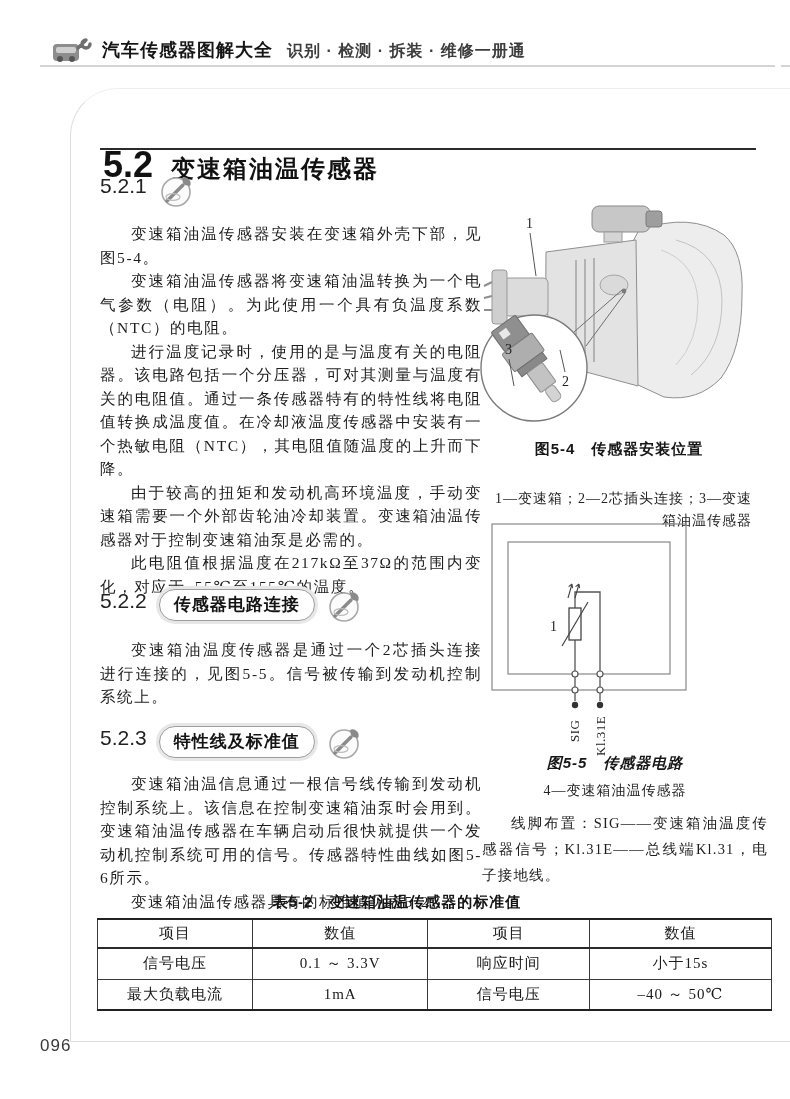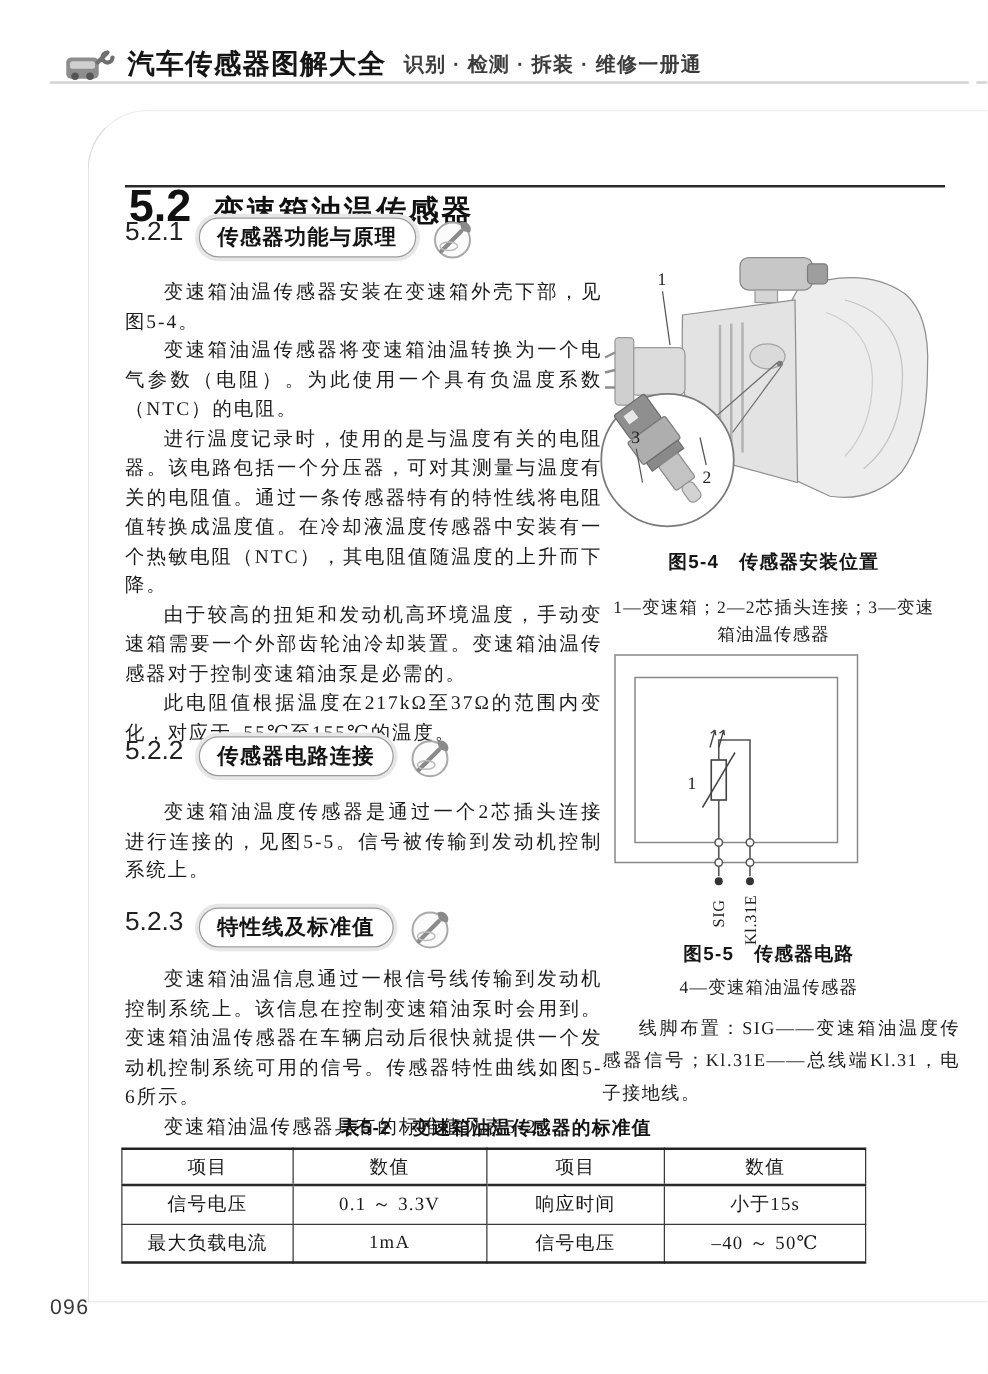--- a/index.html
+++ b/index.html
@@ -8,21 +8,21 @@
     position:relative; width:790px; height:1099px; background:#fff;
     overflow:hidden;
     font-family:"Liberation Serif","DejaVu Serif",serif;
     color:#1c1c1c;
   }
   
   .header { position:absolute; top:36px; left:52px; display:flex; align-items:center; gap:10px; }
   .header .logo { width:40px; height:27px; }
   .header .h-title {
     font-family:"Liberation Sans","DejaVu Sans",sans-serif;
-    font-weight:bold; font-size:22px; color:#161616; letter-spacing:1px;
+    font-weight:bold; font-size:18px; color:#161616; letter-spacing:1px;
   }
   .header .h-sub {
     font-family:"Liberation Sans","DejaVu Sans",sans-serif;
     font-weight:bold; font-size:16px; color:#3c3c3c; letter-spacing:1px; margin-left:4px; padding-top:3px;
   }
   .header-rule  { position:absolute; top:65px; left:40px;  width:735px; height:2px; background:#d4d4d4; }
   .header-rule2 { position:absolute; top:65px; left:781px; width:9px;   height:2px; background:#d4d4d4; }
   
   .frame {
     position:absolute; top:88px; left:70px; width:760px; height:954px;
@@ -56,21 +56,21 @@
     letter-spacing:1px;
   }
   .figleg { position:absolute; width:266px; text-align:center; font-size:14px; line-height:22px;
     color:#222; letter-spacing:1px; }
   .fignote { position:absolute; left:482px; width:286px; font-size:14.5px; line-height:26px;
     letter-spacing:1.2px; text-align:justify; color:#1d1d1d; }
   .fignote p { text-indent:2em; }
   
   .tablecap { position:absolute; top:893px; left:97px; width:600px; text-align:center;
     font-family:"Liberation Sans","DejaVu Sans",sans-serif; font-weight:bold; font-size:15px; color:#141414; letter-spacing:1px; }
-  table.spec { position:absolute; top:918px; left:97px; width:596px; border-collapse:collapse;
+  table.spec { position:absolute; top:918px; left:97px; width:675px; border-collapse:collapse;
     font-size:15px; color:#1a1a1a; }
   table.spec th, table.spec td {
     border:1px solid #3a3a3a; text-align:center; font-weight:normal; letter-spacing:1px;
   }
   table.spec tr { height:31px; }
   table.spec thead tr { height:29px; }
   table.spec { border-top:2.5px solid #222; border-bottom:2.5px solid #222; }
   table.spec thead th { border-bottom:2px solid #2a2a2a; }
   
   .pagenum { position:absolute; top:1036px; left:40px;
@@ -104,21 +104,20 @@
   <div class="frame"></div>
 
   <div class="chapter">
     <span class="num">5.2</span>
     <span class="ttl">变速箱油温传感器</span>
   </div>
   <div class="chapter-rule"></div>
 
   <div class="subhead" style="top:174px;">
     <span class="s-num">5.2.1</span>
-    <span class="pill">传感器功能与原理</span>
     <svg class="badge" viewBox="0 0 36 34">
       <circle cx="17" cy="18" r="14" fill="#fbfbfb" stroke="#a9a9a9" stroke-width="1.6"></circle>
       <path d="M8,27 L24,11" stroke="#8a8a8a" stroke-width="3.4" stroke-linecap="round"></path>
       <path d="M23,4 a6,6 0 0 1 8,8 l-5,-1 -2,-2 z" fill="#8a8a8a"></path>
       <ellipse cx="14" cy="23" rx="7" ry="3.4" fill="none" stroke="#bdbdbd" stroke-width="1.2"></ellipse>
     </svg>
   </div>
 
   <div class="bodycol" style="top:222px;">
     <p>变速箱油温传感器安装在变速箱外壳下部，见图5-4。</p>
@@ -163,21 +162,21 @@
     </g>
 
     <text class="callout" x="50" y="38">1</text>
     <line x1="54" y1="43" x2="60" y2="86" stroke="#555" stroke-width="1"></line>
     <text class="callout" x="29" y="164">3</text>
     <line x1="33" y1="169" x2="38" y2="196" stroke="#555" stroke-width="1"></line>
     <text class="callout" x="86" y="196">2</text>
     <line x1="89" y1="182" x2="84" y2="160" stroke="#555" stroke-width="1"></line>
   </svg>
   <div class="figcap" style="top:440px; left:480px;">图5-4　传感器安装位置</div>
-  <div class="figleg" style="top:476px; left:486px;">1—变速箱；2—2芯插头连接；3—变速箱油温传感器</div>
+  <div class="figleg" style="top:488px; left:486px;text-align:right;">1—变速箱；2—2芯插头连接；3—变速箱油温传感器</div>
 
   <div class="subhead" style="top:589px;">
     <span class="s-num">5.2.2</span>
     <span class="pill">传感器电路连接</span>
     <svg class="badge" viewBox="0 0 36 34">
       <circle cx="17" cy="18" r="14" fill="#fbfbfb" stroke="#a9a9a9" stroke-width="1.6"></circle>
       <path d="M8,27 L24,11" stroke="#8a8a8a" stroke-width="3.4" stroke-linecap="round"></path>
       <path d="M23,4 a6,6 0 0 1 8,8 l-5,-1 -2,-2 z" fill="#8a8a8a"></path>
       <ellipse cx="14" cy="23" rx="7" ry="3.4" fill="none" stroke="#bdbdbd" stroke-width="1.2"></ellipse>
     </svg>
@@ -205,21 +204,21 @@
 
     <rect x="87" y="90" width="12" height="32" fill="#fff" stroke="#444" stroke-width="1.3"></rect>
     <line x1="80" y1="128" x2="106" y2="84" stroke="#444" stroke-width="1.2"></line>
     <path d="M86,80 L90,66 M90,66 l-3.4,2.6 M90,66 l0.6,4.2" stroke="#444" stroke-width="1.1" fill="none"></path>
     <path d="M93,80 L97,66 M97,66 l-3.4,2.6 M97,66 l0.6,4.2" stroke="#444" stroke-width="1.1" fill="none"></path>
     <text class="callout" x="68" y="113">1</text>
 
     <text class="pin" transform="translate(97,224) rotate(-90)">SIG</text>
     <text class="pin" transform="translate(123,238) rotate(-90)">Kl.31E</text>
   </svg>
-  <div class="figcap" style="top:754px; left:476px;">图5-5　传感器电路</div>
+  <div class="figcap" style="top:754px; left:476px;font-style:italic;">图5-5　传感器电路</div>
   <div class="figleg" style="top:780px; left:482px;">4—变速箱油温传感器</div>
   <div class="fignote" style="top:810px;">
     <p>线脚布置：SIG——变速箱油温度传感器信号；Kl.31E——总线端Kl.31，电子接地线。</p>
   </div>
 
   <div class="subhead" style="top:726px;">
     <span class="s-num">5.2.3</span>
     <span class="pill">特性线及标准值</span>
     <svg class="badge" viewBox="0 0 36 34">
       <circle cx="17" cy="18" r="14" fill="#fbfbfb" stroke="#a9a9a9" stroke-width="1.6"></circle>

